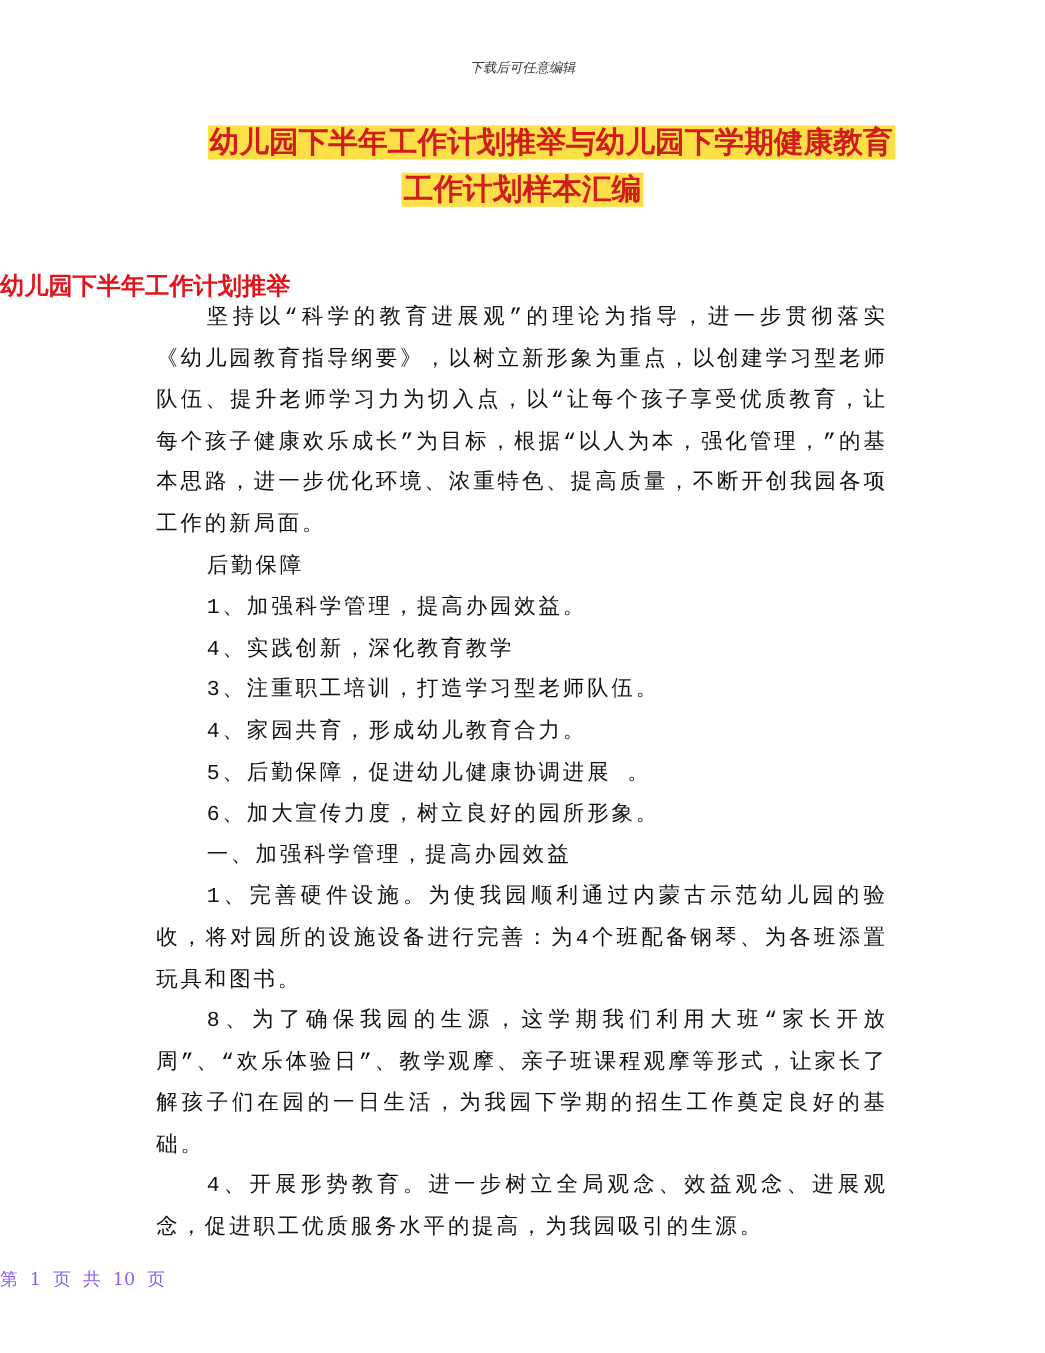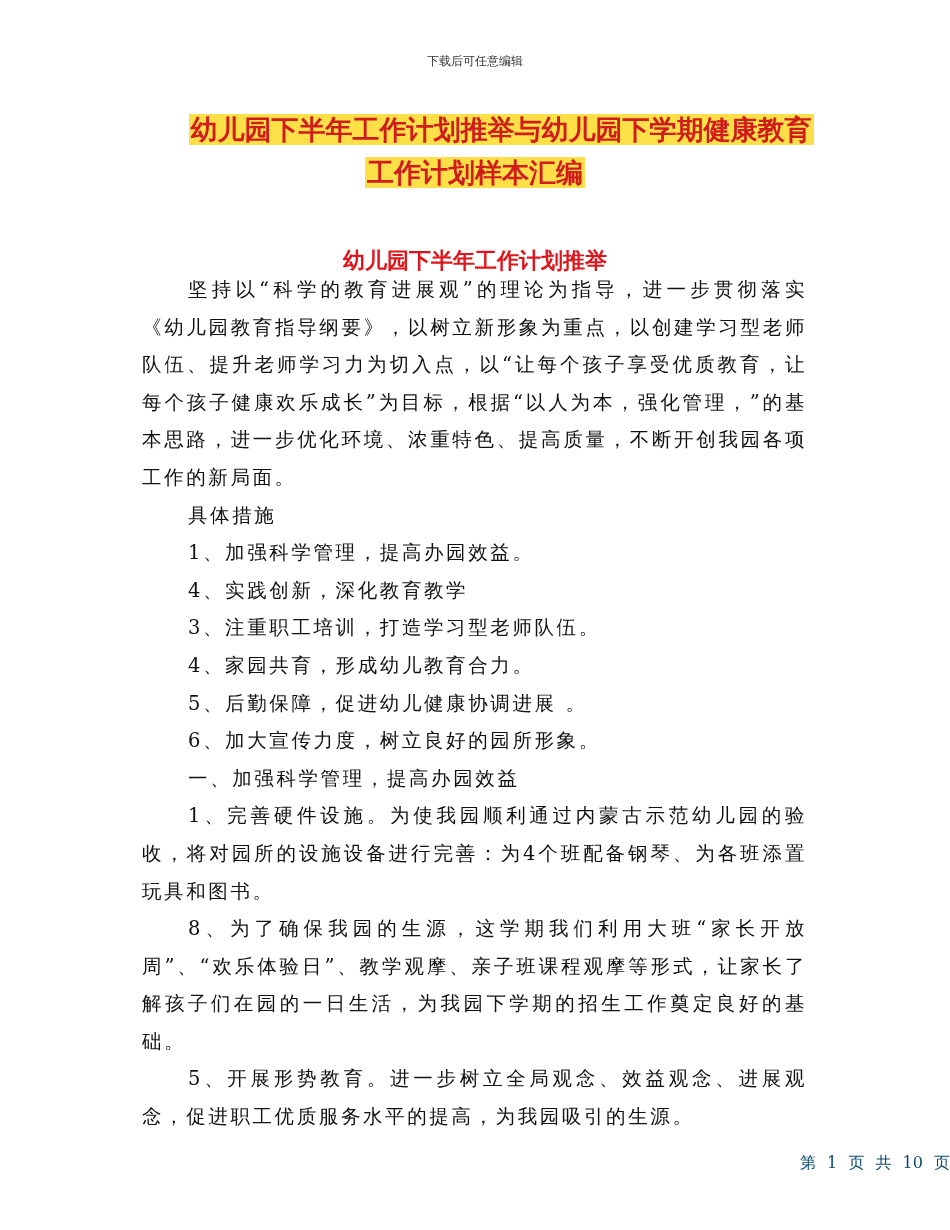--- a/index.html
+++ b/index.html
@@ -17,20 +17,21 @@
     }
     .page-header {
       position: absolute;
       top: 53px;
       left: 0;
       width: 950px;
       text-align: center;
       font-size: 12px;
       color: #333333;
       font-family: "DejaVu Sans", sans-serif;
+      font-style: italic;
     }
     .doc-title {
       position: absolute;
       left: 0;
       width: 950px;
       text-align: center;
       font-family: "DejaVu Sans", "Liberation Sans", sans-serif;
       font-weight: bold;
       font-size: 27px;
       color: #d01c1c;
@@ -40,76 +41,76 @@
       background: #fde047;
       padding: 0 2px;
     }
     .title-line-1 { top: 113px; left: 26px; }
     .title-line-2 { top: 156px; left: 0px; }
     .section-title {
       position: absolute;
       top: 246px;
       left: 0;
       width: 950px;
-      text-align: center;
       font-family: "DejaVu Sans", "Liberation Sans", sans-serif;
       font-weight: bold;
       font-size: 22px;
       color: #e0151b;
       line-height: 30px;
     }
     .body-text {
       position: absolute;
       top: 271px;
       left: 142px;
       width: 665px;
       font-size: 19.5px;
       line-height: 37.6px;
       letter-spacing: 2.6px;
       text-align: justify;
     }
     .body-text p {
       margin: 0;
+      font-family: Liberation Mono, monospace;
     }
     .body-text p.indent {
       text-indent: 46px;
     }
     .page-footer {
       position: absolute;
       top: 1153px;
       left: 0;
       width: 950px;
-      text-align: right;
+      text-align: left;
       font-size: 16px;
-      color: #0c4a6e;
+      color: #8b5cf6;
       word-spacing: 6px;
     }
   </style>
 </head>
 <body>
 
 <div class="page-header">下载后可任意编辑</div>
 
 <div class="doc-title title-line-1">
   <span class="hl">幼儿园下半年工作计划推举与幼儿园下学期健康教育</span>
 </div>
 <div class="doc-title title-line-2">
   <span class="hl">工作计划样本汇编</span>
 </div>
 
 <div class="section-title">幼儿园下半年工作计划推举</div>
 
 <div class="body-text">
   <p class="indent">坚持以“科学的教育进展观”的理论为指导，进一步贯彻落实《幼儿园教育指导纲要》，以树立新形象为重点，以创建学习型老师队伍、提升老师学习力为切入点，以“让每个孩子享受优质教育，让每个孩子健康欢乐成长”为目标，根据“以人为本，强化管理，”的基本思路，进一步优化环境、浓重特色、提高质量，不断开创我园各项工作的新局面。</p>
-  <p class="indent">具体措施</p>
+  <p class="indent">后勤保障</p>
   <p class="indent">1、加强科学管理，提高办园效益。</p>
   <p class="indent">4、实践创新，深化教育教学</p>
   <p class="indent">3、注重职工培训，打造学习型老师队伍。</p>
   <p class="indent">4、家园共育，形成幼儿教育合力。</p>
   <p class="indent">5、后勤保障，促进幼儿健康协调进展 。</p>
   <p class="indent">6、加大宣传力度，树立良好的园所形象。</p>
   <p class="indent">一、加强科学管理，提高办园效益</p>
   <p class="indent">1、完善硬件设施。为使我园顺利通过内蒙古示范幼儿园的验收，将对园所的设施设备进行完善：为4个班配备钢琴、为各班添置玩具和图书。</p>
   <p class="indent">8、为了确保我园的生源，这学期我们利用大班“家长开放周”、“欢乐体验日”、教学观摩、亲子班课程观摩等形式，让家长了解孩子们在园的一日生活，为我园下学期的招生工作奠定良好的基础。</p>
-  <p class="indent">5、开展形势教育。进一步树立全局观念、效益观念、进展观念，促进职工优质服务水平的提高，为我园吸引的生源。</p>
+  <p class="indent">4、开展形势教育。进一步树立全局观念、效益观念、进展观念，促进职工优质服务水平的提高，为我园吸引的生源。</p>
 </div>
 
 <div class="page-footer">第 1 页 共 10 页</div>
 
 </body></html>

